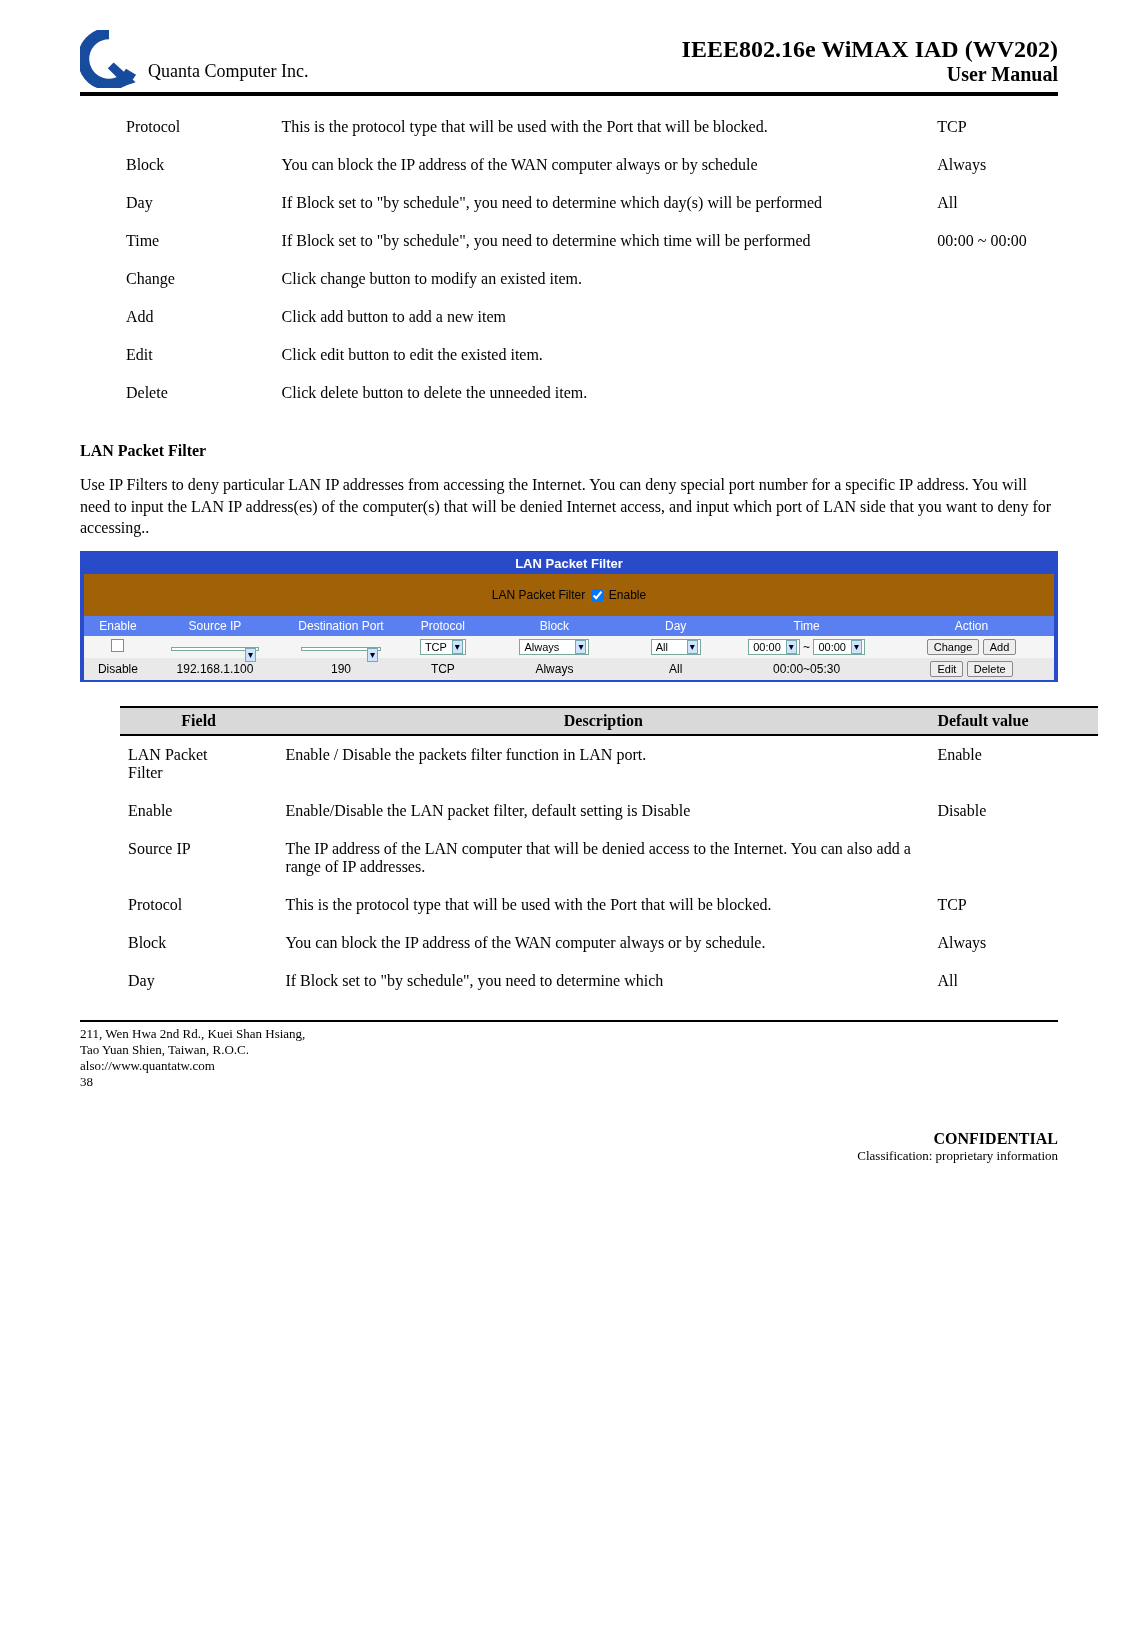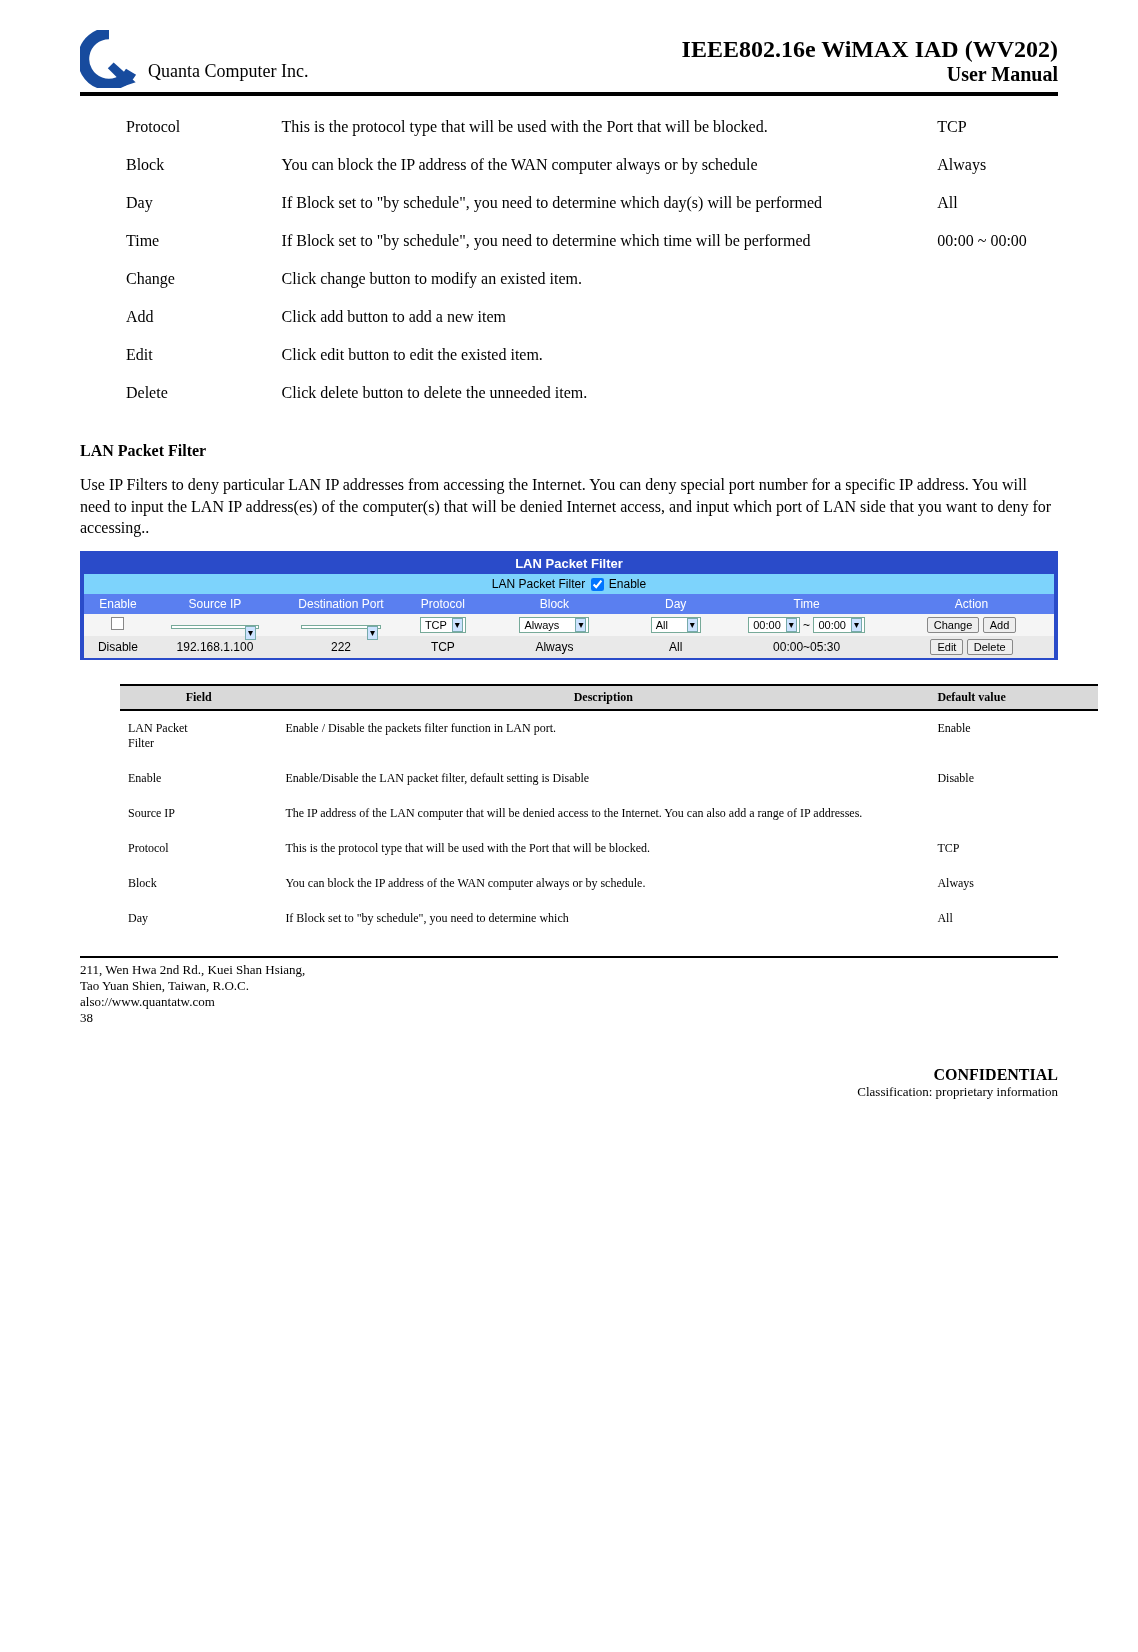--- a/index.html
+++ b/index.html
@@ -90,23 +90,23 @@
   }
   .ui-title {
     background: #2a4bc9;
     color: #fff;
     font-weight: bold;
     text-align: center;
     padding: 3px;
     font-size: 13px;
   }
   .ui-sub {
-    background: #7dd3fc;
+    background: #a16207;
     text-align: center;
-    padding: 3px;
+    padding: 14px;
     font-size: 12px;
   }
   .ui-sub input[type=checkbox]{
     vertical-align: middle;
     margin: 0 2px 0 2px;
   }
   .ui-grid {
     width: 100%;
     border-collapse: collapse;
   }
@@ -160,21 +160,21 @@
   .chkbox {
     display:inline-block;
     width:13px;height:13px;border:1px solid #888;background:#fff;
   }
 
   
   .full-table {
     width: 100%;
     margin-left: 40px;
     border-collapse: collapse;
-    font-size: 12px;
+    font-size: 16px;
   }
   .full-table th {
     background: #d9d9d9;
     font-weight: bold;
     padding: 4px 8px;
     border-top: 2px solid #000;
     border-bottom: 2px solid #000;
     text-align: left;
   }
   .full-table th.center { text-align: center; }
@@ -323,21 +323,21 @@
             <span class="select-like">00:00</span>
           </td>
           <td class="light">
             <button class="btn">Change</button>
             <button class="btn">Add</button>
           </td>
         </tr>
         <tr>
           <td>Disable</td>
           <td>192.168.1.100</td>
-          <td>222</td>
+          <td>190</td>
           <td>TCP</td>
           <td>Always</td>
           <td>All</td>
           <td>00:00~05:30</td>
           <td>
             <button class="btn">Edit</button>
             <button class="btn">Delete</button>
           </td>
         </tr>
       </tbody>

